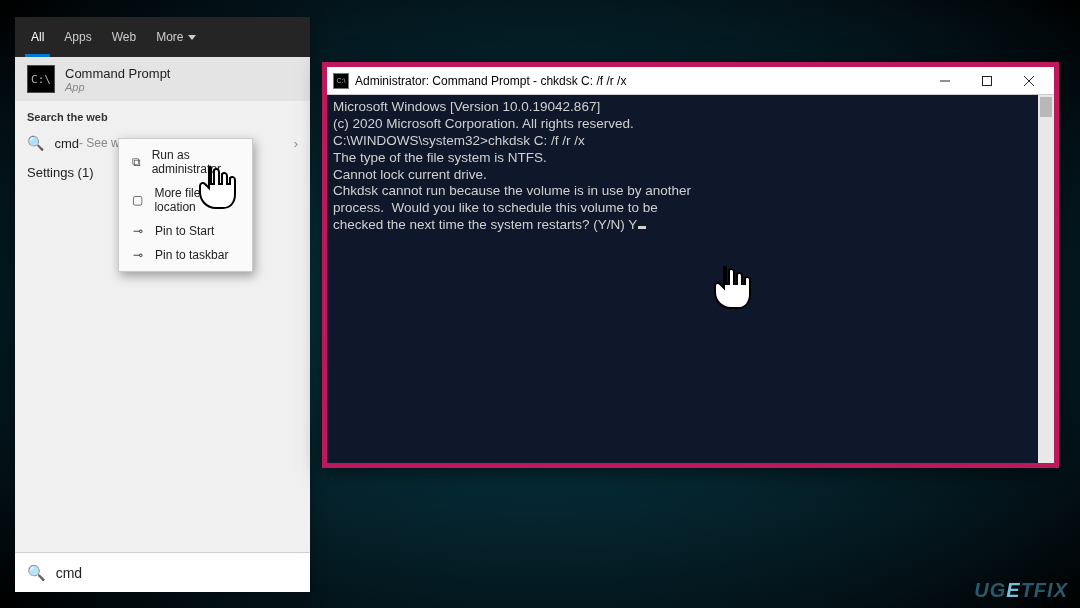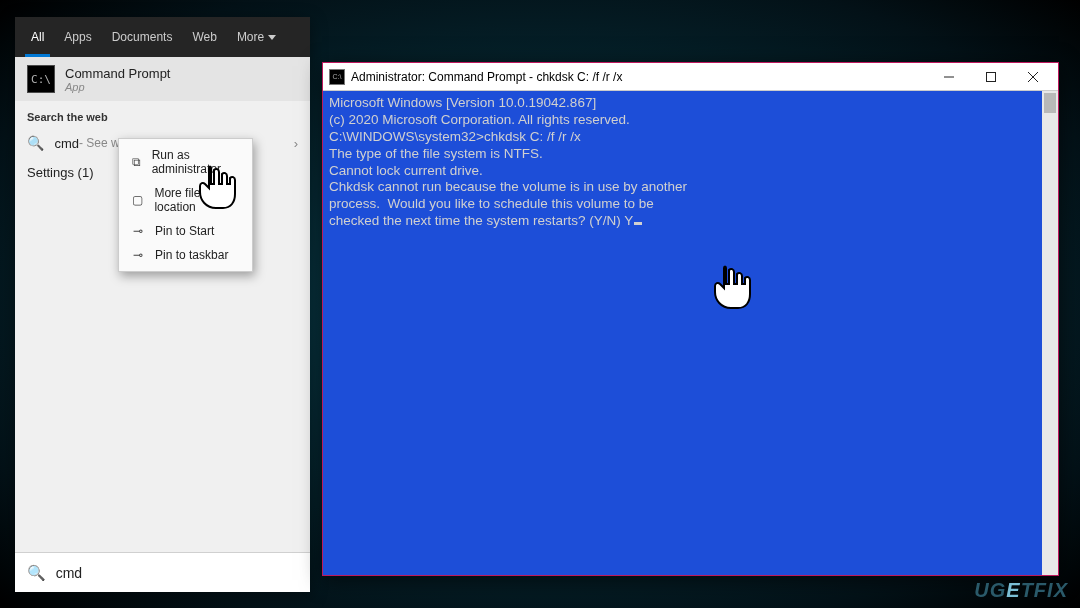--- a/index.html
+++ b/index.html
@@ -31,49 +31,48 @@
   .search-box { margin-top:auto; height:40px; border-top:1px solid #d0d0d0; background:#fff; display:flex; align-items:center; padding:0 12px; }
   .search-box .search-glyph { font-size:15px; color:#555; margin-right:10px; }
   .search-box input { border:none; outline:none; font-size:14px; flex:1; color:#222; }
 
   
   .context-menu { position:absolute; left:118px; top:138px; width:135px; background:#fafafa; border:1px solid #ccc; box-shadow:2px 4px 10px rgba(0,0,0,0.35); padding:4px 0; z-index:5; }
   .context-menu .item { display:flex; align-items:center; padding:5px 10px; font-size:12px; color:#222; cursor:pointer; }
   .context-menu .item .ico { width:18px; height:14px; margin-right:8px; display:flex; align-items:center; justify-content:center; color:#444; font-size:12px; }
 
   
-  .cmd-window { position:absolute; left:322px; top:62px; width:737px; height:514px; background:#000; border:1px solid #be185d; box-shadow:0 4px 20px rgba(0,0,0,0.6); }
+  .cmd-window { position:absolute; left:322px; top:62px; width:737px; height:406px; background:#000; border:5px solid #be185d; box-shadow:0 4px 20px rgba(0,0,0,0.6); }
   .cmd-title { height:28px; background:#fff; display:flex; align-items:center; padding:0 4px 0 6px; border-bottom:1px solid #ccc; }
   .cmd-title .ticon { width:16px; height:16px; background:#000; border:1px solid #777; margin-right:6px; display:flex; align-items:center; justify-content:center; font-size:7px; color:#aaa; }
   .cmd-title .ttext { font-size:12px; color:#000; flex:1; }
   .cmd-title .win-btns { display:flex; }
   .win-btn { width:42px; height:27px; display:flex; align-items:center; justify-content:center; cursor:pointer; font-size:11px; color:#222; }
   .win-btn svg { width:10px; height:10px; }
 
-  .cmd-body { position:relative; width:100%; height:calc(100% - 28px); background:#1d4ed8; }
+  .cmd-body { position:relative; width:100%; height:calc(100% - 28px); background:#0f172a; }
   .cmd-scrollbar { position:absolute; right:0; top:0; width:16px; height:100%; background:#e8e8e8; }
   .cmd-scrollbar .thumb { position:absolute; left:2px; right:2px; top:2px; height:20px; background:#b8b8b8; }
   .cmd-text { padding:4px 6px; font-family:Consolas,"Courier New",monospace; font-size:13.5px; line-height:1.25; color:#d0d0d0; white-space:pre; }
   .cursor-block { display:inline-block; width:8px; height:3px; background:#d0d0d0; vertical-align:baseline; margin-left:1px; }
 
   
   .hand-cursor { position:absolute; z-index:20; width:48px; height:56px; }
 
   
   .watermark { position:absolute; right:12px; bottom:6px; font-size:20px; letter-spacing:1px; font-weight:700; font-style:italic; color:#2a5a6a; font-family:Arial,sans-serif; }
   .watermark .e { color:#7bbfd6; }
 </style>
 </head>
 <body>
 
 <div class="search-panel">
   <div class="tabs-bar">
     <div class="tab active">All</div>
     <div class="tab">Apps</div>
-    <div class="tab">Documents</div>
     <div class="tab">Web</div>
     <div class="tab">
       <span>More</span>
       <span class="more-chevron"></span>
     </div>
   </div>
 
   <div class="result-item">
     <div class="result-icon">
         <span>C:\</span>

